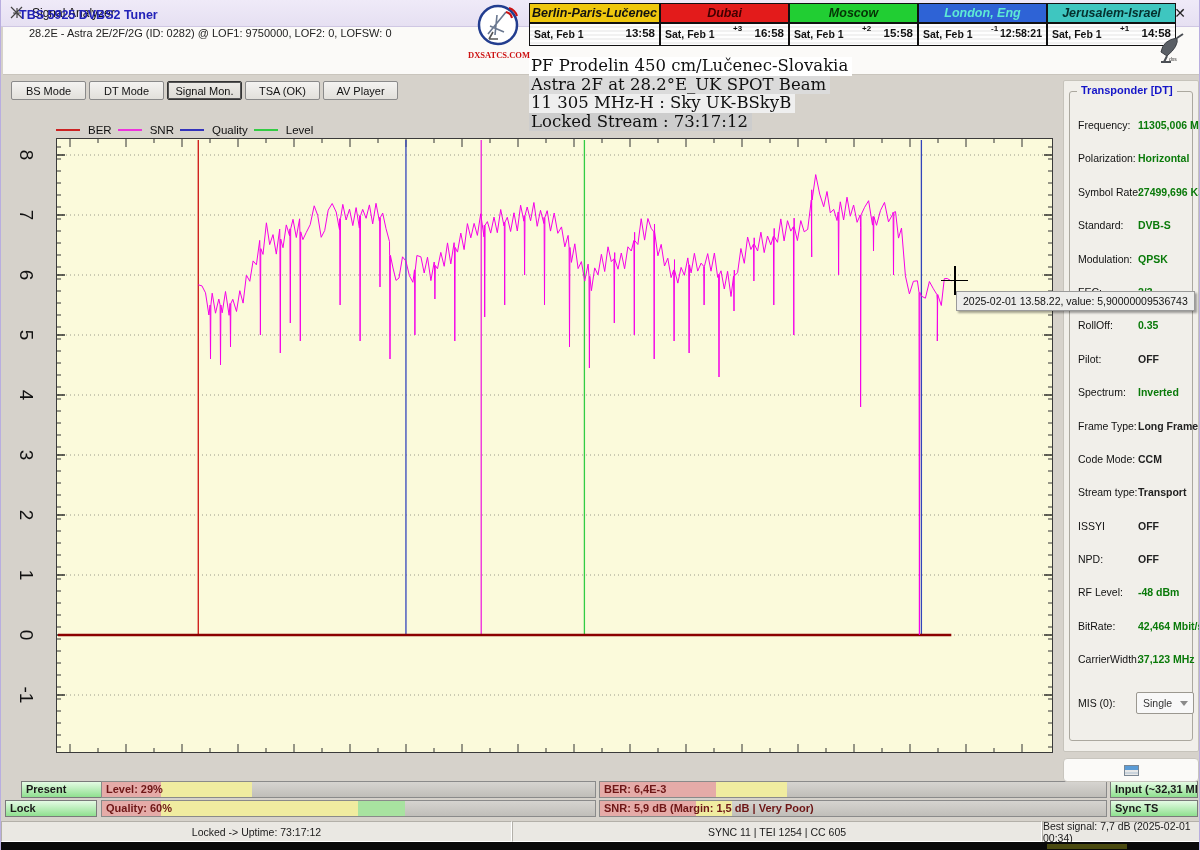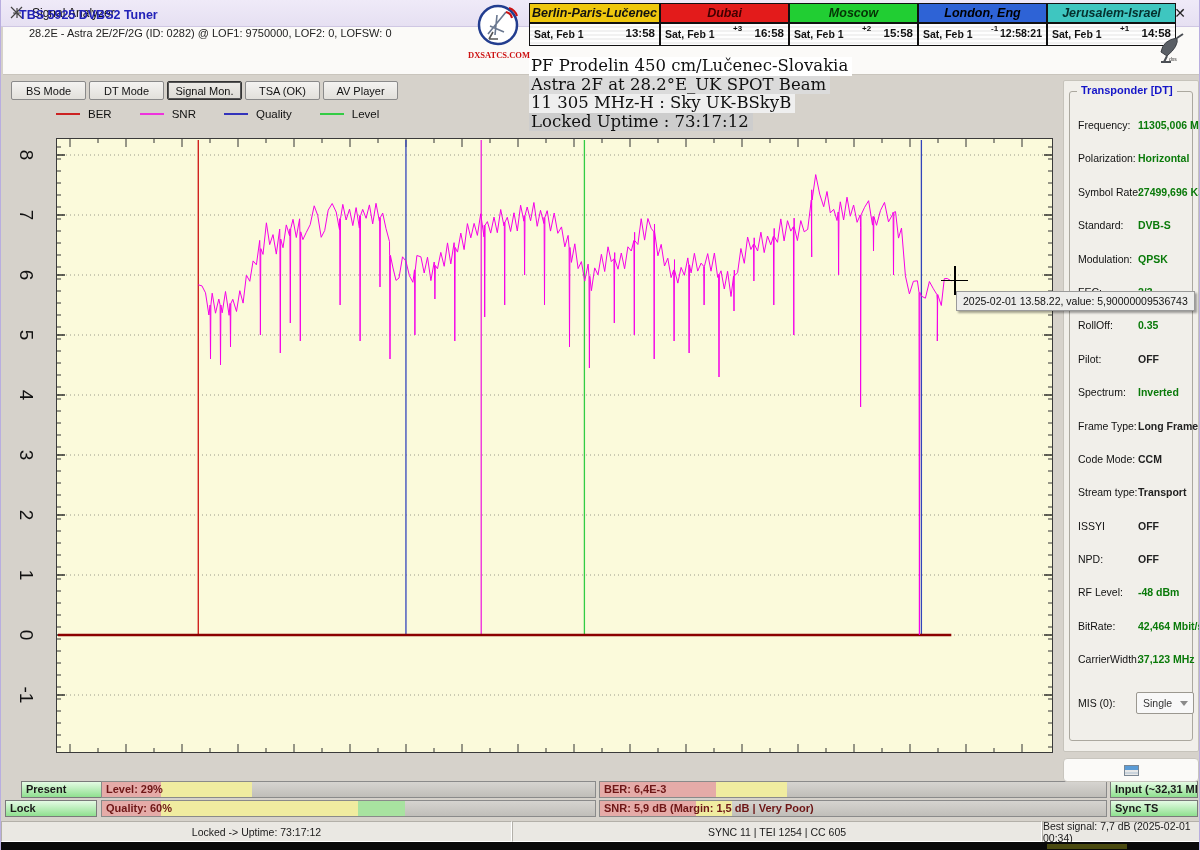--- a/index.html
+++ b/index.html
@@ -38,21 +38,21 @@
   
   .toolbar{position:absolute;left:10px;top:81px;display:flex;gap:3px;}
   .btn{width:75px;height:19px;font-size:11px;color:#111;background:linear-gradient(#F4F3F1,#E2E0DB);
        border:1px solid #8A8A8A;border-radius:2px;display:flex;align-items:center;justify-content:center;}
   .btn.active{border:1px solid #333;box-shadow:inset 0 0 0 1px #555;background:linear-gradient(#EDEBE7,#DCDAD4);}
   
   .overlay{position:absolute;left:528px;top:57px;z-index:5;font-family:"DejaVu Serif","Liberation Serif",serif;
            font-size:16.5px;color:#101010;line-height:18.5px;}
   .overlay div{display:table;padding:0 4px 0 2px;white-space:nowrap;}
   
-  .legend{position:absolute;left:55px;top:108px;display:flex;gap:28px;align-items:flex-start;height:20px;}
+  .legend{position:absolute;left:55px;top:116px;display:flex;gap:6px;align-items:flex-end;height:20px;}
   .legend .item{display:flex;align-items:center;gap:8px;}
   .legend .swatch{width:24px;height:2px;}
   .legend .lab{font-size:11.5px;color:#111;}
   
   .chart-wrap{position:absolute;left:55px;top:138px;width:997px;height:615px;background:#FBFADB;}
   .ylab{position:absolute;width:22px;height:22px;display:flex;align-items:center;justify-content:center;
         font-size:19px;color:#111;transform:rotate(90deg);}
   .crosshair{position:absolute;left:940px;top:266px;width:27px;height:29px;z-index:4;}
   .crosshair:before{content:"";position:absolute;left:13px;top:0;width:1.6px;height:29px;background:#000;}
   .crosshair:after{content:"";position:absolute;left:0;top:13.5px;width:27px;height:1.6px;background:#000;}
@@ -138,21 +138,21 @@
       </div>
       <div class="clock">
         <div class="hdr" style="background: rgb(33, 206, 51); color: rgb(6, 51, 6);">Moscow</div>
         <div class="row">
           <span class="date">Sat, Feb 1</span>
           <span class="off">+2</span>
           <span class="time">15:58</span>
         </div>
       </div>
       <div class="clock">
-        <div class="hdr" style="background: rgb(46, 99, 214); color: #000000;">London, Eng</div>
+        <div class="hdr" style="background: rgb(46, 99, 214); color: #5eead4;">London, Eng</div>
         <div class="row">
           <span class="date">Sat, Feb 1</span>
           <span class="off">-1</span>
           <span class="time" style="font-size: 10.5px;">12:58:21</span>
         </div>
       </div>
       <div class="clock">
         <div class="hdr" style="background: rgb(62, 198, 192); color: rgb(5, 48, 46);">Jerusalem-Israel</div>
         <div class="row">
           <span class="date">Sat, Feb 1</span>
@@ -175,21 +175,21 @@
       <div class="btn">DT Mode</div>
       <div class="btn active">Signal Mon.</div>
       <div class="btn">TSA (OK)</div>
       <div class="btn">AV Player</div>
     </div>
 
   <div class="overlay" id="overlay">
       <div style="background: rgb(255, 255, 255);">PF Prodelin 450 cm/Lučenec-Slovakia</div>
       <div style="background: rgb(219, 219, 219);">Astra 2F at 28.2°E_UK SPOT Beam</div>
       <div style="background: rgb(239, 239, 239);">11 305 MHz-H : Sky UK-BSkyB</div>
-      <div style="background: rgb(205, 205, 205);">Locked Uptime : 73:17:12</div>
+      <div style="background: rgb(205, 205, 205);">Locked Stream : 73:17:12</div>
     </div>
 
   <div class="legend" id="legend">
       <div class="item">
         <span class="swatch" style="background: rgb(204, 34, 34);"></span>
         <span class="lab">BER</span>
       </div>
       <div class="item">
         <span class="swatch" style="background: rgb(238, 51, 221);"></span>
         <span class="lab">SNR</span>

